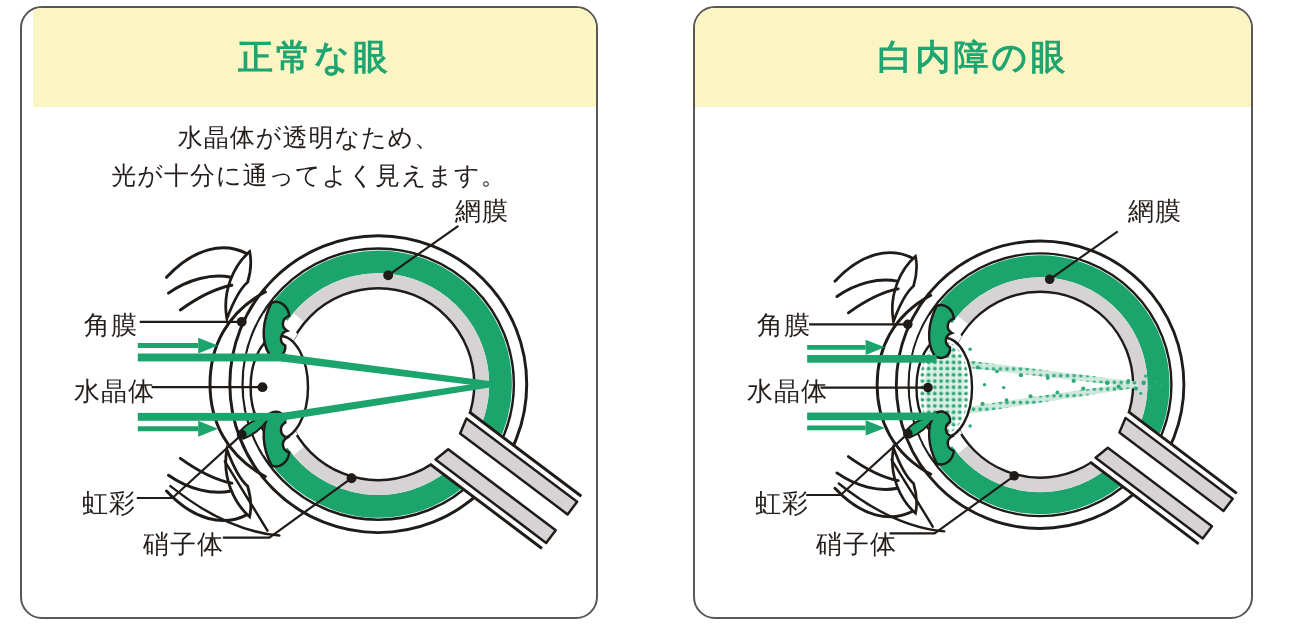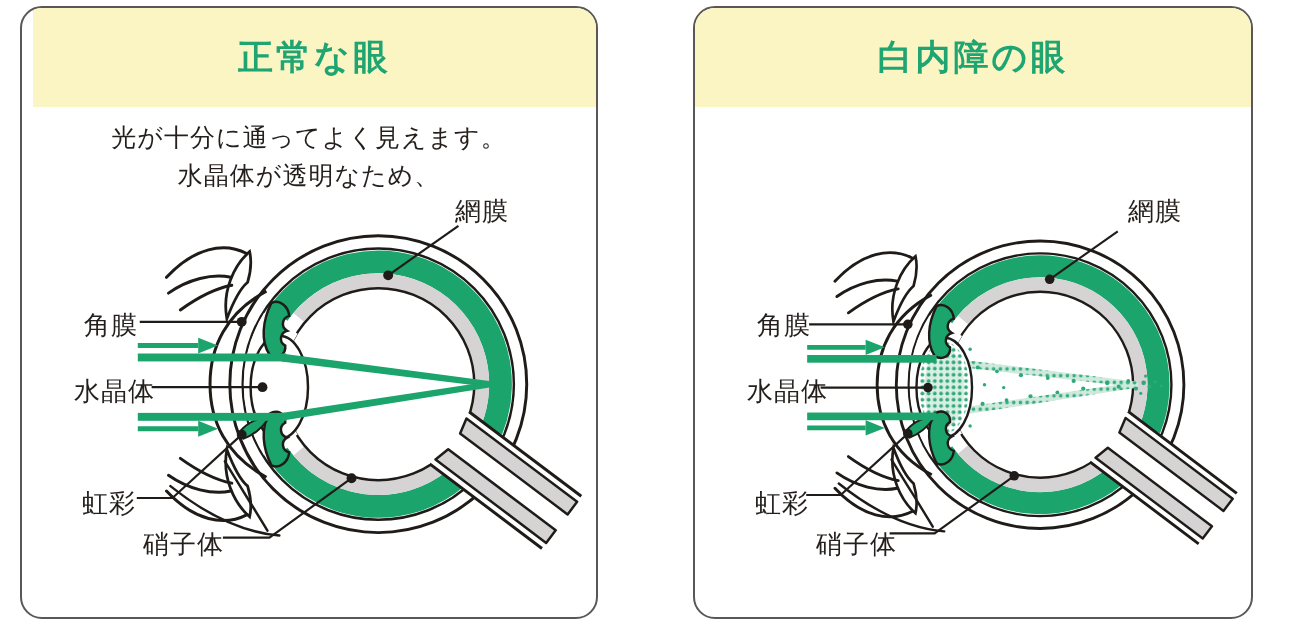--- a/index.html
+++ b/index.html
@@ -40,22 +40,22 @@
   .lbl-vitreous{left:121px;top:345px;font-family:Liberation Serif, serif;}
 </style>
 </head>
 <body>
 
 <div class="panel panel-normal">
   <div class="panel-header">
     <div class="panel-title">正常な眼</div>
   </div>
   <div class="panel-desc">
+    <div class="desc-line">水晶体が透明なため、</div>
     <div class="desc-line">光が十分に通ってよく見えます。</div>
-    <div class="desc-line">水晶体が透明なため、</div>
   </div>
   <div class="diagram">
     <svg viewBox="0 0 580 440">
 
       <circle cx="360" cy="202" r="150" fill="#ffffff" stroke="#1f1b18" stroke-width="3"></circle>
       <circle cx="360" cy="202" r="137" fill="#ffffff" stroke="#1f1b18" stroke-width="2.5"></circle>
       <path d="M 258.8,131.2 A 123.5,123.5 0 0 1 474.5,248.3" fill="none" stroke="#1ba46c" stroke-width="23"></path>
       <path d="M 439.4,296.6 A 123.5,123.5 0 0 1 258.8,272.8" fill="none" stroke="#1ba46c" stroke-width="23"></path>
       <path d="M 280,134.8 A 104.5,104.5 0 0 1 452.3,251.1" fill="none" stroke="#d5d3d3" stroke-width="15"></path>
       <path d="M 432.6,277.2 A 104.5,104.5 0 0 1 280,269.2" fill="none" stroke="#d5d3d3" stroke-width="15"></path>

